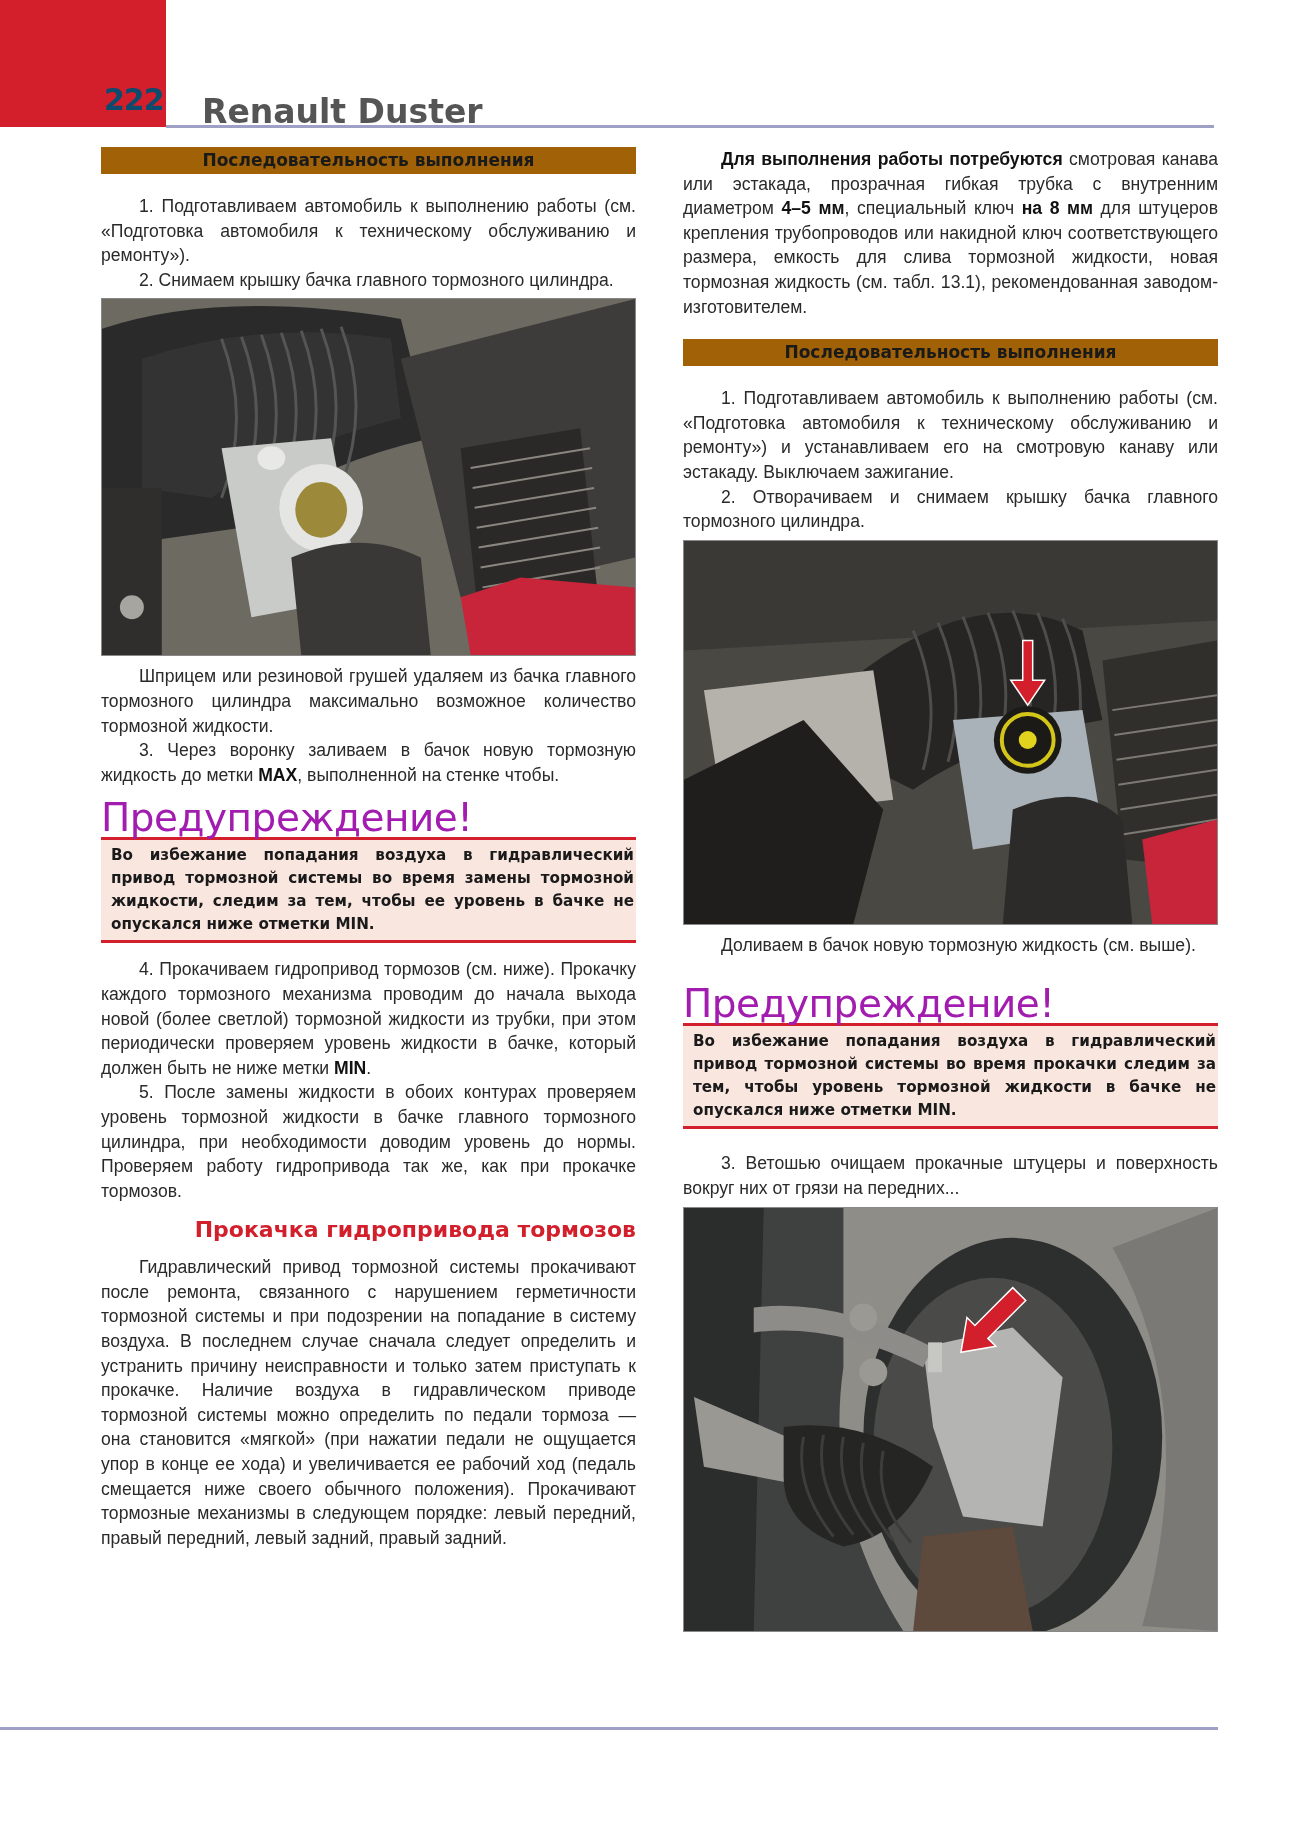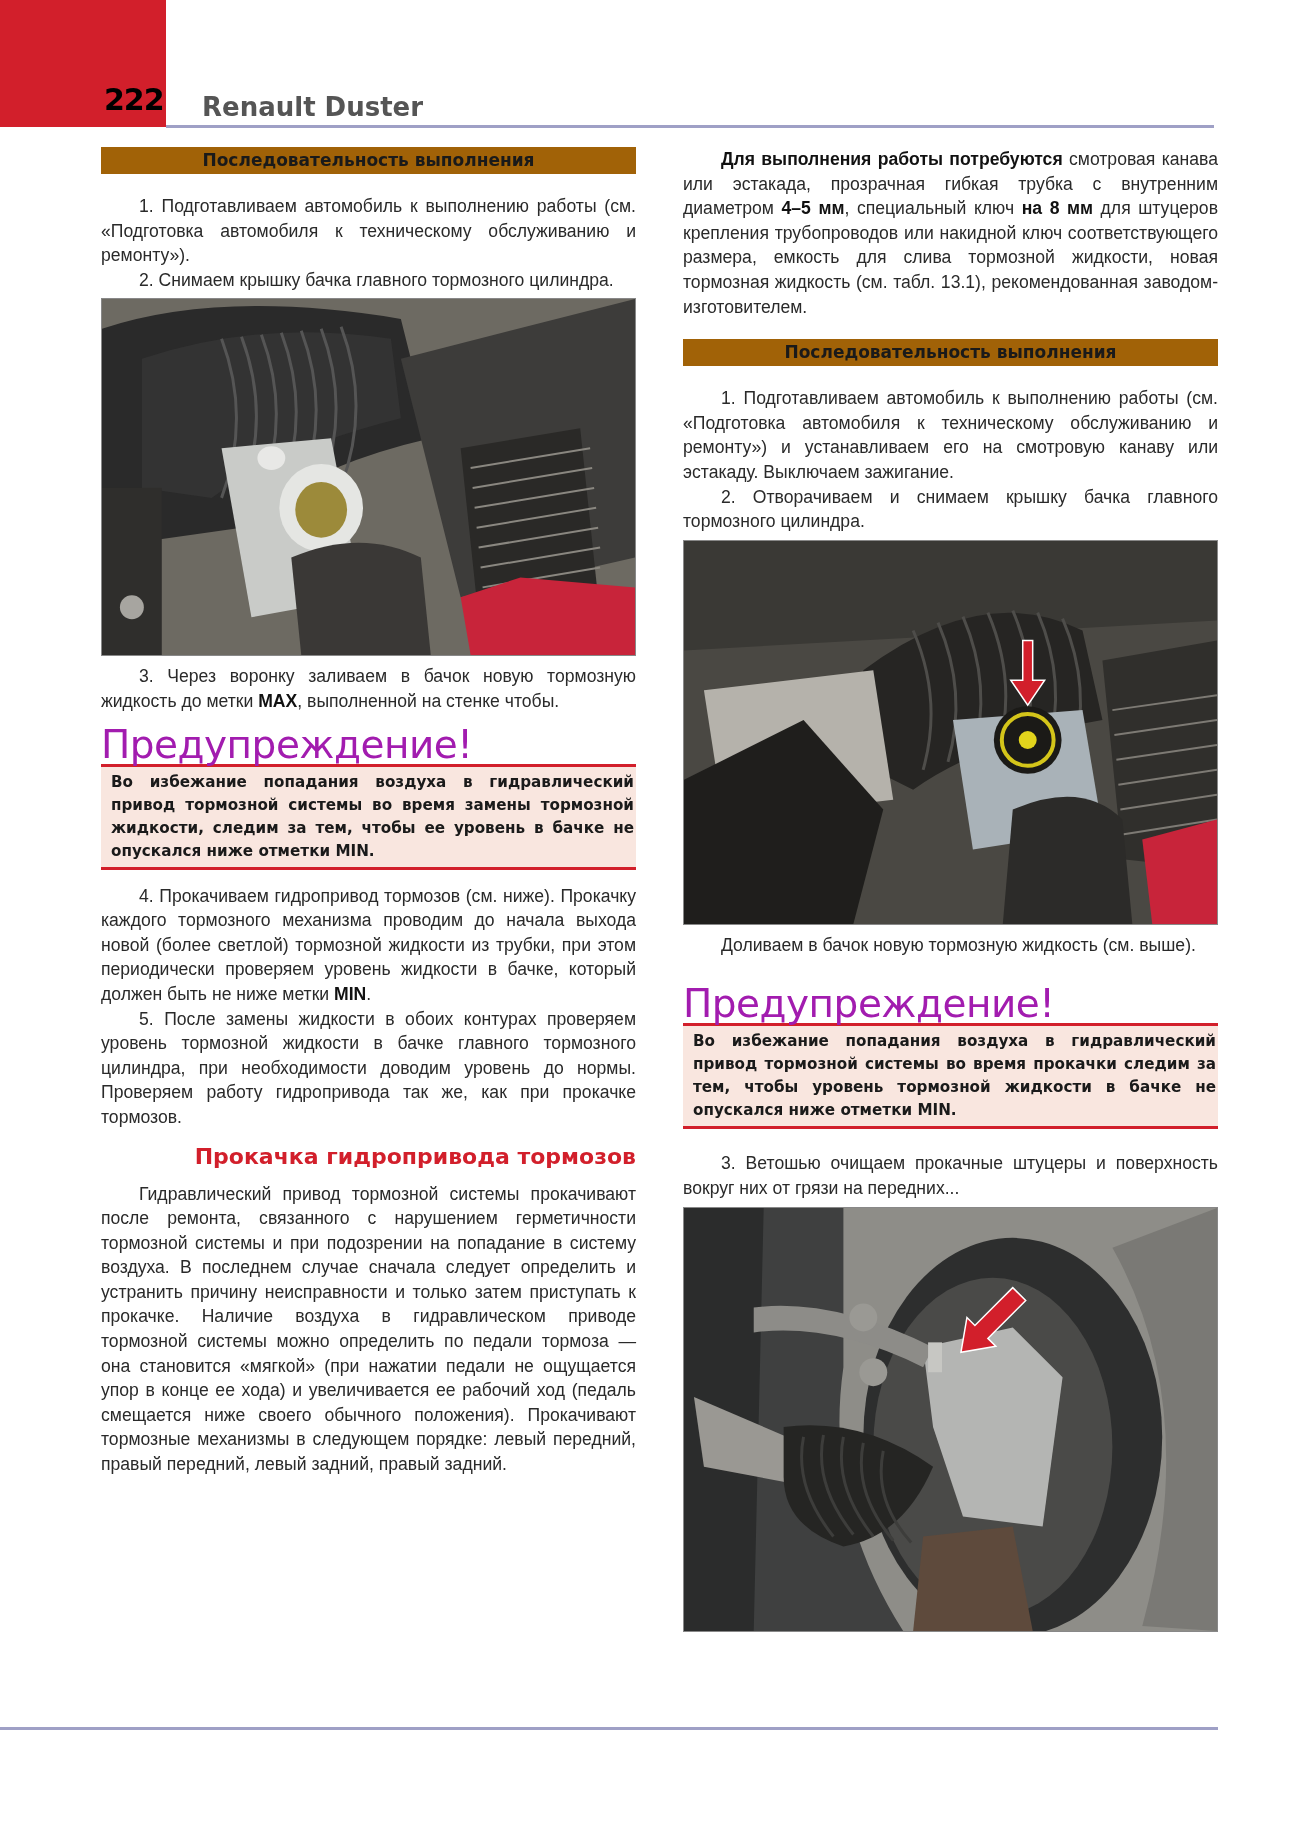--- a/index.html
+++ b/index.html
@@ -1,21 +1,21 @@
 <!DOCTYPE html>
 <html><head>
 <meta charset="utf-8">
 <style>
   * { margin: 0; padding: 0; box-sizing: border-box; }
   html, body { width: 1300px; height: 1834px; background: #ffffff; }
   body { position: relative; font-family: "Liberation Sans", sans-serif; color: #2a2a2a; overflow: hidden; }
 
   .red-tab { position: absolute; left: 0; top: 0; width: 166px; height: 127px; background: #d21f2b; }
-  .page-num { position: absolute; left: 104px; top: 82px; font-family: "DejaVu Sans", sans-serif; font-weight: bold; font-size: 30px; color: #000000; letter-spacing: -1px; }
-  .book-title { position: absolute; left: 202px; top: 92px; font-family: "DejaVu Sans", sans-serif; font-weight: bold; font-size: 26px; color: #555555; }
+  .page-num { position: absolute; left: 104px; top: 82px; font-family: "DejaVu Sans", sans-serif; font-weight: bold; font-size: 30px; color: #0c4a6e; letter-spacing: -1px; }
+  .book-title { position: absolute; left: 202px; top: 92px; font-family: "DejaVu Sans", sans-serif; font-weight: bold; font-size: 33px; color: #555555; }
   .header-rule { position: absolute; left: 166px; top: 125px; width: 1048px; height: 3px; background: #9fa0c6; }
   .footer-rule { position: absolute; left: 0; top: 1727px; width: 1218px; height: 3px; background: #9fa0c6; }
 
   .col { position: absolute; font-size: 17.6px; line-height: 24.6px; text-align: justify; }
   .col-left { left: 101px; width: 535px; }
   .col-right { left: 683px; width: 535px; }
 
   .seq-header { background: #a16207; font-family: "DejaVu Sans", sans-serif; font-weight: bold; font-size: 17px; color: #1a1a1a; text-align: center; height: 27px; line-height: 27px; }
 
   p.para { text-indent: 38px; hyphens: manual; }
@@ -74,20 +74,21 @@
       <ellipse cx="220" cy="210" rx="42" ry="44" fill="#e5e6e3"></ellipse>
       <ellipse cx="220" cy="212" rx="26" ry="28" fill="#9c8a3a"></ellipse>
       <ellipse cx="170" cy="160" rx="14" ry="12" fill="#e8e8e6"></ellipse>
       <path d="M190 260 Q260 230 320 260 L330 358 L200 358 Z" fill="#3a3836"></path>
       <path d="M360 300 L420 280 L535 290 L535 358 L370 358 Z" fill="#c8243a"></path>
       <rect x="0" y="190" width="60" height="168" fill="#2f2e2c"></rect>
       <circle cx="30" cy="310" r="12" fill="#a7a5a0"></circle>
     </svg>
   </div>
   <div style="height:8px"></div>
+  <p class="para">Шприцем или резиновой грушей удаляем из бачка главного тормозного цилиндра максимально возможное количество тормозной жидкости.</p>
   <p class="para"><span>3. Через воронку заливаем в бачок новую тормозную жидкость до метки </span><b>MAX</b><span>, выполненной на стенке чтобы.</span></p>
   <div style="height:14px"></div>
   <div class="warn-title">Предупреждение!</div>
   <div style="height:2px"></div>
   <div class="warn-box">Во избежание попадания воздуха в гидравлический привод тормозной системы во время замены тормоз­ной жидкости, следим за тем, чтобы ее уровень в бачке не опускался ниже отметки MIN.</div>
   <div style="height:14px"></div>
   <p class="para"><span>4. Прокачиваем гидропривод тормозов (см. ниже). Прокачку каждого тормозного механизма про­водим до начала выхода новой (более светлой) тор­мозной жидкости из трубки, при этом периодически проверяем уровень жидкости в бачке, который дол­жен быть не ниже метки </span><b>MIN</b><span>.</span></p>
   <p class="para">5. После замены жидкости в обоих контурах про­веряем уровень тормозной жидкости в бачке главно­го тормозного цилиндра, при необходимости дово­дим уровень до нормы. Проверяем работу гидропри­вода так же, как при прокачке тормозов.</p>
   <div style="height:12px"></div>
   <div class="sub-heading">Прокачка гидропривода тормозов</div>

